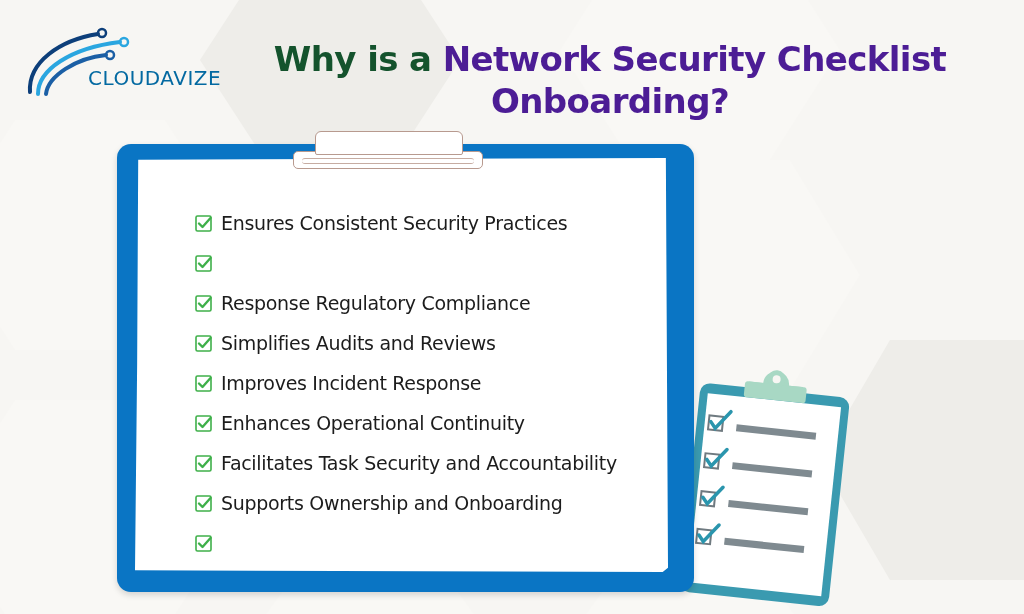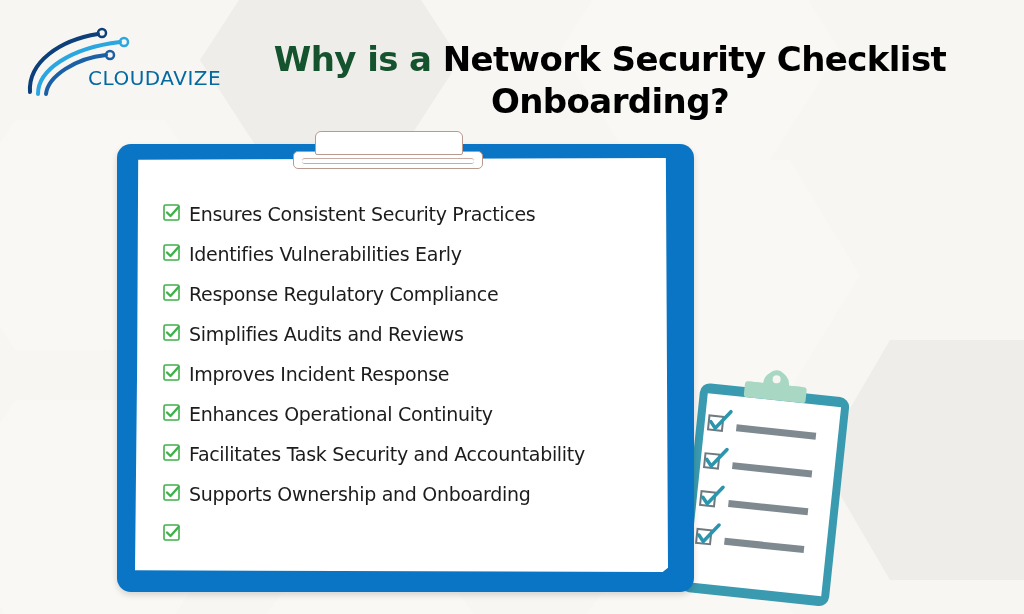--- a/index.html
+++ b/index.html
@@ -28,21 +28,21 @@
 
     
     .title {
       position: absolute; left: 240px; top: 38px; width: 740px;
       text-align: center;
       font-family: "DejaVu Sans", sans-serif;
       font-weight: bold; font-size: 34px; line-height: 42px;
       letter-spacing: -0.6px;
     }
     .title .dark { color: #14532d; }
-    .title .blue { color: #000000; }
+    .title .blue { color: #4c1d95; }
 
     
     .mini-clip {
       position: absolute; left: 668px; top: 370px; width: 200px; height: 240px;
     }
 
     
     .board {
       position: absolute; left: 117px; top: 144px; width: 577px; height: 448px;
       background: #0a75c4; border-radius: 14px;
@@ -65,21 +65,21 @@
       background: #ffffff; border: 1.5px solid #b89a8f; border-radius: 5px;
     }
     .clip-base::after {
       content: ""; position: absolute; left: 8px; right: 8px; top: 6px; height: 4px;
       border-top: 1.5px solid #c6aca2; border-bottom: 1.5px solid #c6aca2; border-radius: 3px;
     }
 
     
     .list { position: absolute; left: 163px; top: 203px; width: 520px; list-style: none; }
     .list li {
-      display: flex; align-items: flex-start; height: 40px;
+      display: flex; align-items: center; height: 40px; margin-left: 32px;
     }
     .check {
       width: 18px; height: 18px; margin-right: 8px; flex: 0 0 18px;
     }
     .item-text {
       font-family: "DejaVu Sans", sans-serif;
       font-size: 19px; color: #1c1c1c; letter-spacing: -0.3px; white-space: nowrap;
     }
   </style>
 </head>
@@ -150,21 +150,20 @@
         <rect x="1" y="2" width="15" height="15" rx="1.5" fill="none" stroke="#3fb04a" stroke-width="1.6"></rect>
         <path d="M4 9.5 l3.5 3.5 l8 -9" fill="none" stroke="#3fb04a" stroke-width="2.4" stroke-linecap="round" stroke-linejoin="round"></path>
       </svg>
     <span class="item-text">Ensures Consistent Security Practices</span>
   </li>
   <li>
     <svg class="check" viewBox="0 0 18 18">
         <rect x="1" y="2" width="15" height="15" rx="1.5" fill="none" stroke="#3fb04a" stroke-width="1.6"></rect>
         <path d="M4 9.5 l3.5 3.5 l8 -9" fill="none" stroke="#3fb04a" stroke-width="2.4" stroke-linecap="round" stroke-linejoin="round"></path>
       </svg>
-    <span class="item-text">Identifies Vulnerabilities Early</span>
   </li>
   <li>
     <svg class="check" viewBox="0 0 18 18">
         <rect x="1" y="2" width="15" height="15" rx="1.5" fill="none" stroke="#3fb04a" stroke-width="1.6"></rect>
         <path d="M4 9.5 l3.5 3.5 l8 -9" fill="none" stroke="#3fb04a" stroke-width="2.4" stroke-linecap="round" stroke-linejoin="round"></path>
       </svg>
     <span class="item-text">Response Regulatory Compliance</span>
   </li>
   <li>
     <svg class="check" viewBox="0 0 18 18">

